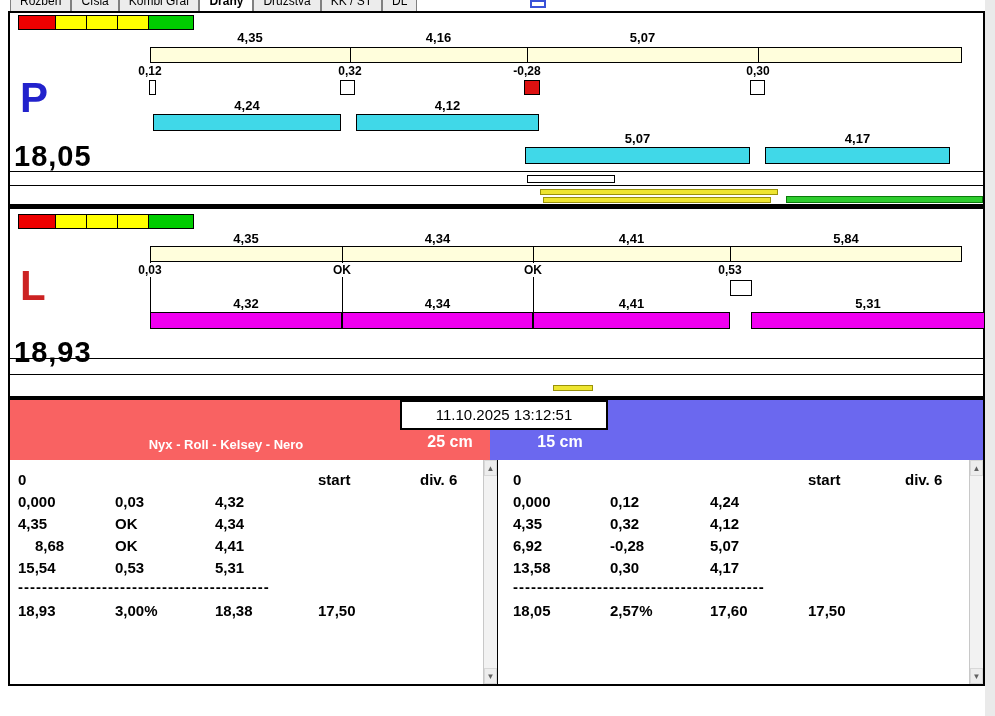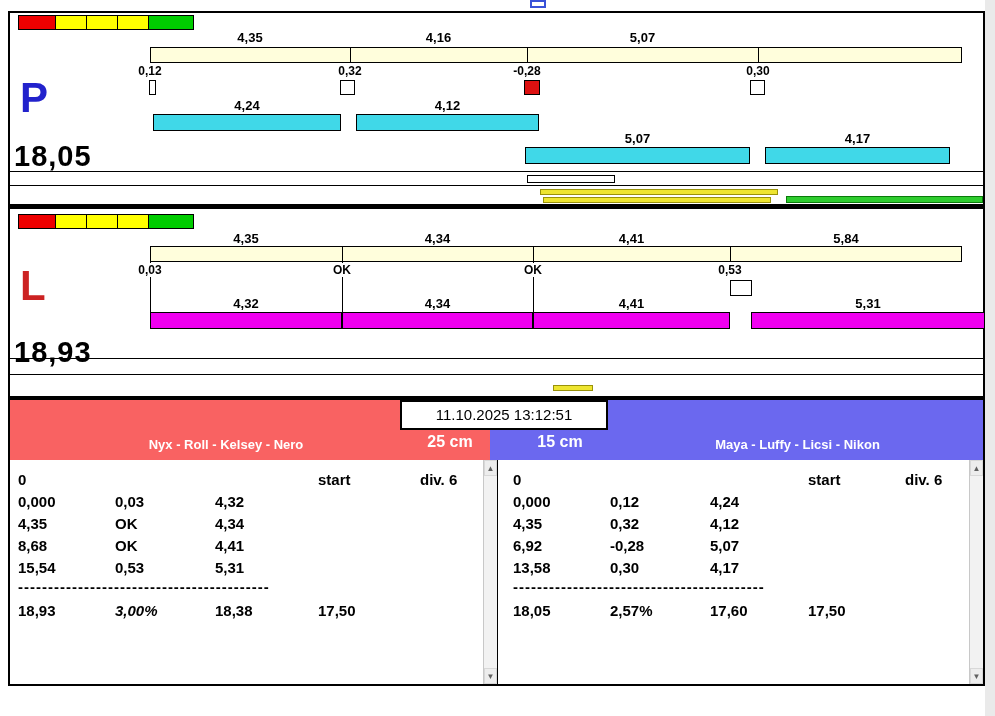--- a/index.html
+++ b/index.html
@@ -37,20 +37,31 @@
   .vdiv{position:absolute;width:2px;background:#000;}
   .sbar{position:absolute;background:#F2F2F2;border-left:1px solid #C8C8C8;box-sizing:border-box;}
   .sarr{position:absolute;left:0;width:100%;height:16px;font-size:8px;color:#606060;text-align:center;line-height:16px;background:#EDEDED;border:1px solid #D8D8D8;box-sizing:border-box;}
   .gutter{position:absolute;left:985px;top:0;width:10px;height:716px;background:#EAEAEA;}
 </style>
 </head>
 <body>
 
 <div class="screen">
 
+  <div class="tabbar">
+    <div class="tabrow">
+      <div class="tab">Rozbeh</div>
+      <div class="tab">Čísla</div>
+      <div class="tab">Kombi Graf</div>
+      <div class="tab active">Dráhy</div>
+      <div class="tab">Družstva</div>
+      <div class="tab">KK / ST</div>
+      <div class="tab">DL</div>
+    </div>
+  </div>
   <div class="win-icon"></div>
   <div class="gutter"></div>
 
   <div class="panel" id="panel-p" style="top:11px;height:195px;">
 
     <div class="chk" style="left:8px;top:2px;width:38px;background:#EE0000;"></div>
     <div class="chk" style="left:45px;top:2px;width:32px;background:#FFFF00;"></div>
     <div class="chk" style="left:76px;top:2px;width:32px;background:#FFFF00;"></div>
     <div class="chk" style="left:107px;top:2px;width:32px;background:#FFFF00;"></div>
     <div class="chk" style="left:138px;top:2px;width:46px;background:#00CC00;"></div>
@@ -145,53 +156,52 @@
   </div>
 
   <div class="panel" id="bottom" style="top:398px;height:288px;">
 
     <div class="abs" style="left:0;top:0;width:480px;height:60px;background:#F96262;">
       <div class="tmem" style="left:0;top:37px;width:432px;">Nyx - Roll - Kelsey - Nero</div>
       <div class="tcat" style="left:400px;top:33px;width:80px;">25 cm</div>
     </div>
 
     <div class="abs" style="left:480px;top:0;width:493px;height:60px;background:#6B68EF;">
-      <div class="tmem" style="left:120px;top:37px;width:375px;">Maya - Luffy - Licsi - Nikon</div>
       <div class="tcat" style="left:25px;top:33px;width:90px;">15 cm</div>
     </div>
 
     <div class="dtbox" style="left:390px;top:0;width:208px;height:30px;">11.10.2025 13:12:51</div>
 
     <div class="vdiv" style="left:487px;top:60px;height:224px;"></div>
 
     <div class="abs" style="left:0;top:60px;width:487px;height:224px;background:#fff;">
       <div class="tc" style="left:8px;top:11px;">0</div>
       <div class="tc" style="left:308px;top:11px;">start</div>
       <div class="tc" style="left:410px;top:11px;">div. 6</div>
 
       <div class="tc" style="left:8px;top:33px;">0,000</div>
       <div class="tc" style="left:105px;top:33px;">0,03</div>
       <div class="tc" style="left:205px;top:33px;">4,32</div>
 
       <div class="tc" style="left:8px;top:55px;">4,35</div>
       <div class="tc" style="left:105px;top:55px;">OK</div>
       <div class="tc" style="left:205px;top:55px;">4,34</div>
 
-      <div class="tc" style="left:8px;top:77px;">8,68</div>
+      <div class="tc" style="left:25px;top:77px;">8,68</div>
       <div class="tc" style="left:105px;top:77px;">OK</div>
       <div class="tc" style="left:205px;top:77px;">4,41</div>
 
       <div class="tc" style="left:8px;top:99px;">15,54</div>
       <div class="tc" style="left:105px;top:99px;">0,53</div>
       <div class="tc" style="left:205px;top:99px;">5,31</div>
 
       <div class="tc dash" style="left:8px;top:118px;">------------------------------------------</div>
 
       <div class="tc" style="left:8px;top:142px;">18,93</div>
-      <div class="tc" style="left:105px;top:142px;font-style:italic;">3,00%</div>
+      <div class="tc" style="left:105px;top:142px;">3,00%</div>
       <div class="tc" style="left:205px;top:142px;">18,38</div>
       <div class="tc" style="left:308px;top:142px;">17,50</div>
 
       <div class="sbar" style="left:473px;top:0;width:14px;height:224px;">
         <div class="sarr" style="top:0;">▲</div>
         <div class="sarr" style="bottom:0;top:auto;">▼</div>
       </div>
     </div>
 
     <div class="abs" style="left:488px;top:60px;width:485px;height:224px;background:#fff;">

